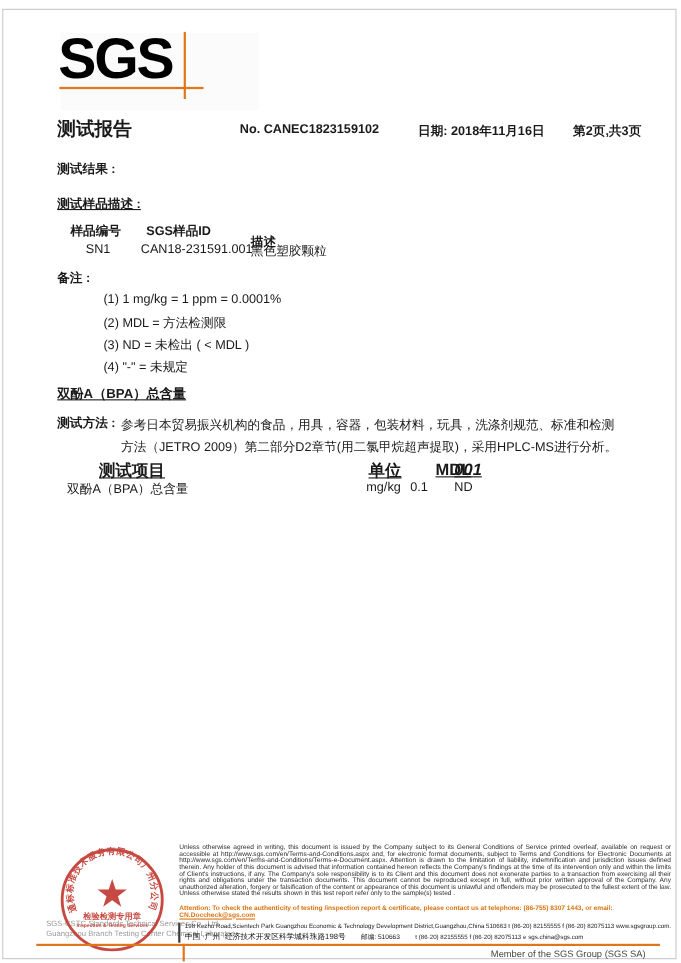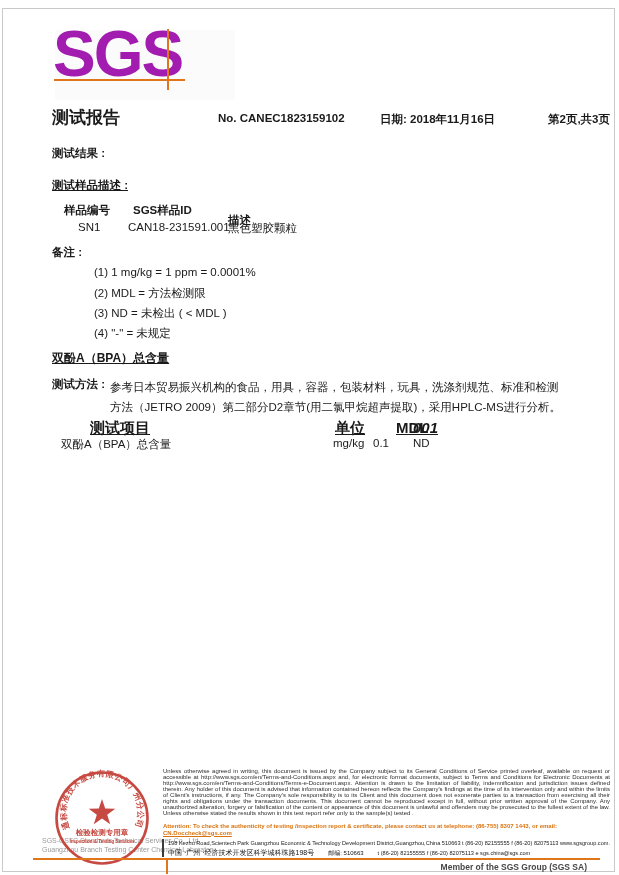--- a/index.html
+++ b/index.html
@@ -10,31 +10,31 @@
     -webkit-font-smoothing:antialiased;
   }
   .abs { position:absolute; }
   .page-border {
     left:2px; top:8px; width:613px; height:864px;
     border:1px solid #c9c9c9; pointer-events:none;
   }
   
   .logo-bg { left:55px; top:30px; width:180px; height:70px; background:#fbfbfb; }
   .logo-text {
-    left:53px; top:27px; font-size:64px; line-height:54px; font-weight:bold;
-    color:#a21caf; letter-spacing:-2px;
+    left:53px; top:27px; font-size:52px; line-height:54px; font-weight:bold;
+    color:#000000; letter-spacing:-2px;
   }
   .logo-hline { left:54px; top:79px; width:131px; height:2px; background:#e0751a; }
   .logo-vline { left:167px; top:29px; width:2px; height:61px; background:#e0751a; }
 
   .doc-title { left:52px; top:106px; font-size:17px; font-weight:700; }
   .hdr-meta  { top:112px; font-size:11.5px; font-weight:600; }
   .hdr-no    { left:218px; }
   .hdr-date  { left:380px; }
-  .hdr-pages { left:548px; }
+  .hdr-pages { left:521px; }
 
   .label    { font-size:11.5px; font-weight:700; }
   .body-txt { font-size:11.5px; }
   .u { text-decoration:underline; }
 
   .results-label  { left:52px; top:146px; }
   .sample-heading { left:52px; top:178px; }
 
   
   .st-h1 { left:64px;  top:203px; }
@@ -81,21 +81,21 @@
   .addr-divider { left:162px; top:839px; width:2px; height:18px; background:#3a3a3a; }
   .addr-block { left:168px; top:839px; width:442px; }
   .addr-row1 { font-size:5.6px; line-height:9px; color:#222; white-space:nowrap; overflow:hidden; }
   .addr-row2 { display:flex; gap:14px; align-items:baseline; line-height:9px; white-space:nowrap; }
   .addr-cn { font-size:7px; color:#111; }
   .addr-postal { font-size:6px; color:#111; }
   .addr-contact { font-size:5.6px; color:#222; }
 
   .footer-hline { left:33px; top:858px; width:567px; height:2px; background:#e0751a; }
   .footer-vline { left:166px; top:858px; width:2px; height:16px; background:#e0751a; }
-  .member-line { right:32px; top:862px; font-size:8.5px; font-weight:700; color:#474747;text-align:center; }
+  .member-line { right:32px; top:862px; font-size:8.5px; font-weight:400; color:#474747;text-align:center; }
 </style>
 </head>
 <body>
 
 <div class="abs page-border"></div>
 
 <div class="abs logo-bg"></div>
 <div class="abs logo-text">SGS</div>
 <div class="abs logo-hline"></div>
 <div class="abs logo-vline"></div>

